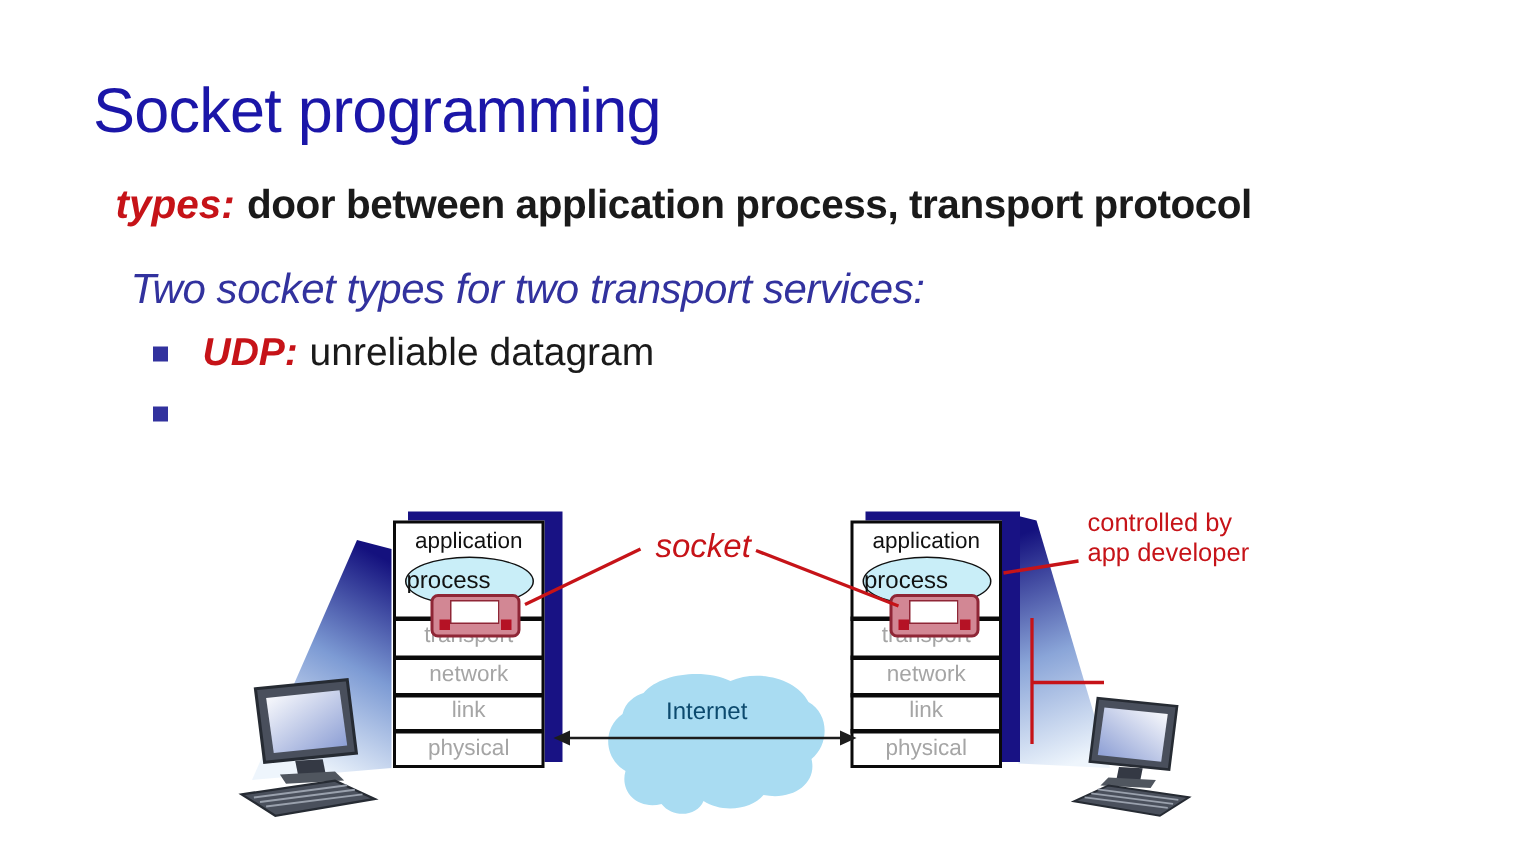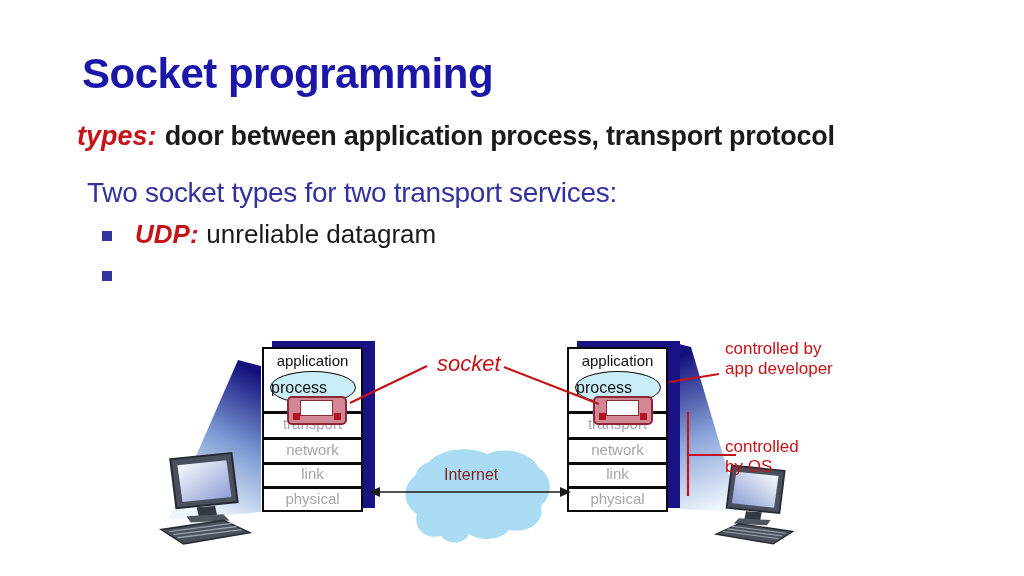--- a/index.html
+++ b/index.html
@@ -2,30 +2,30 @@
 <html style="--title-blue: #1b16a8; --heading-blue: #32329e; --accent-red: #c61318; --text-black: #1a1a1a; --layer-gray: #a5a5a5; --navy-shadow: #181284; --cloud-blue: #a9dcf2; --process-fill: #c9eef8; --socket-pink: #d28794; --socket-border: #8f2636;"><head>
 <meta charset="utf-8">
 <style>
   html,body{margin:0;padding:0;background:#fff;}
   .slide{
     position:relative;width:1024px;height:576px;background:#ffffff;
     font-family:"Liberation Sans",sans-serif;overflow:hidden;
   }
   
   .title{
-    position:absolute;left:82px;top:50px;margin:0;
-    font-size:42px;font-weight:700;letter-spacing:-0.5px;
+    position:absolute;left:62px;top:50px;margin:0;
+    font-size:42px;font-weight:400;letter-spacing:-0.5px;
     color:var(--title-blue,#1b16a8);
   }
   .intro{position:absolute;left:77px;top:121px;font-size:27px;white-space:nowrap;}
   .red-term{color:var(--accent-red,#c61318);font-style:italic;font-weight:700;margin-right:0.3em;}
   .intro-rest{color:var(--text-black,#1a1a1a);font-weight:700;letter-spacing:-0.3px;margin-top:40px;}
   .subheading{
     position:absolute;left:87px;top:177px;font-size:28px;letter-spacing:-0.3px;
-    color:var(--heading-blue,#32329e);white-space:nowrap;
+    color:var(--heading-blue,#32329e);white-space:nowrap;font-style:italic;
   }
   .bullet{position:absolute;left:135px;font-size:26px;white-space:nowrap;}
   .bullet .b-text{color:var(--text-black,#1a1a1a);}
   .sq{
     position:absolute;width:10px;height:10px;left:102px;
     background:var(--heading-blue,#32329e);
   }
   
   .abs{position:absolute;}
   .stack-shadow{width:103px;height:167px;background:var(--navy-shadow,#181284);}
@@ -47,21 +47,21 @@
   }
   .socket-door .pane{position:absolute;left:11px;top:2px;width:31px;height:14px;background:#fff;border:1.5px solid var(--socket-border,#8f2636);}
   .socket-door .hinge{position:absolute;bottom:3px;width:7px;height:7px;background:#b51225;}
   .socket-door .h1{left:4px;} .socket-door .h2{right:4px;}
   .socket-callout{
     font-size:22px;font-style:italic;color:var(--accent-red,#c61318);z-index:7;
   }
   .red-note{
     font-size:17px;line-height:20px;color:var(--accent-red,#c61318);z-index:7;white-space:nowrap;
   }
-  .internet-label{font-size:16px;color:#7f1d1d;z-index:5;}
+  .internet-label{font-size:16px;color:#0c4a6e;z-index:5;}
   svg.layer0{z-index:0;} .z2{z-index:2;} .z3{z-index:3;}
   .overlay{position:absolute;left:0;top:0;width:1024px;height:576px;z-index:8;pointer-events:none;}
 </style>
 </head>
 <body>
 
 <div class="slide">
 
   <h1 class="title">Socket programming</h1>
 
@@ -167,24 +167,20 @@
     <use href="#pc" width="92" height="88"></use>
   </svg>
 
   <div class="abs socket-callout" style="left:437px;top:351px">socket</div>
 
   <div class="abs red-note" style="left:725px;top:339px">
     <div>controlled by</div>
     <div>app developer</div>
   </div>
 
-  <div class="abs red-note" style="left:725px;top:437px">
-    <div>controlled</div>
-    <div>by OS</div>
-  </div>
 
   <svg class="overlay">
     <g stroke="var(--accent-red,#c61318)" stroke-width="2.2" fill="none">
       <line x1="350" y1="403" x2="427" y2="366"></line>
       <line x1="504" y1="367" x2="599" y2="404"></line>
       <line x1="669" y1="382" x2="719" y2="374"></line>
       <line x1="688" y1="412" x2="688" y2="496"></line>
       <line x1="688" y1="455" x2="736" y2="455"></line>
     </g>
     <g>

